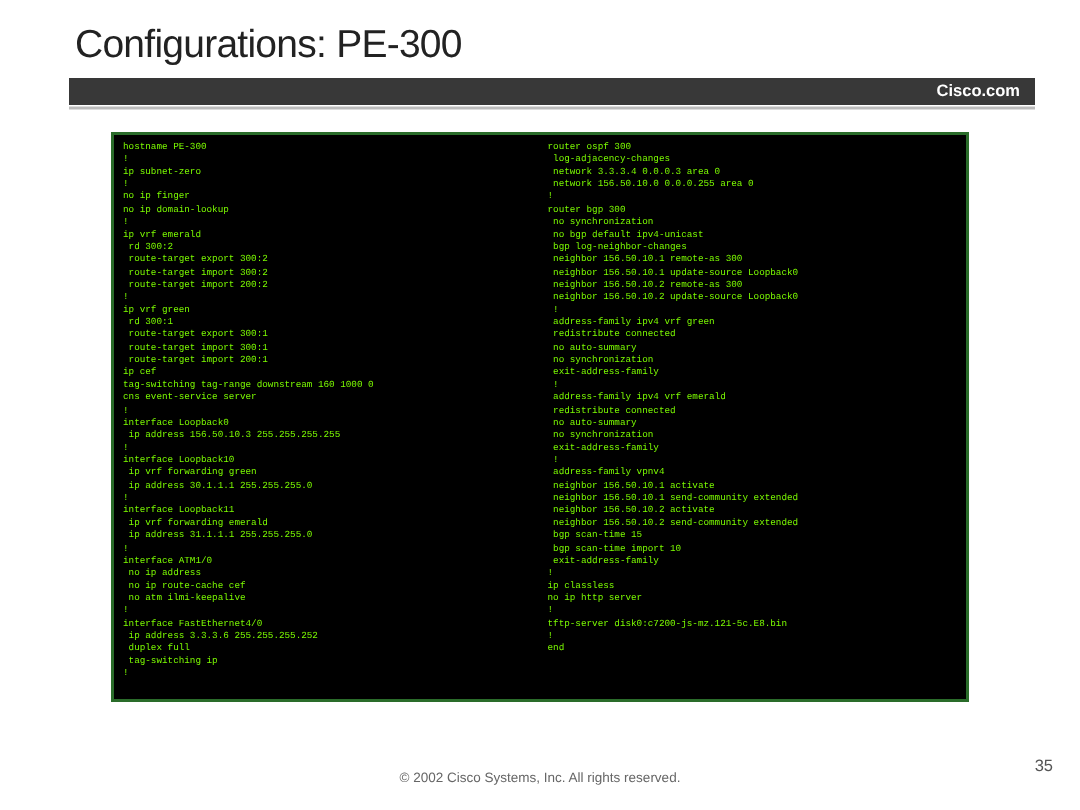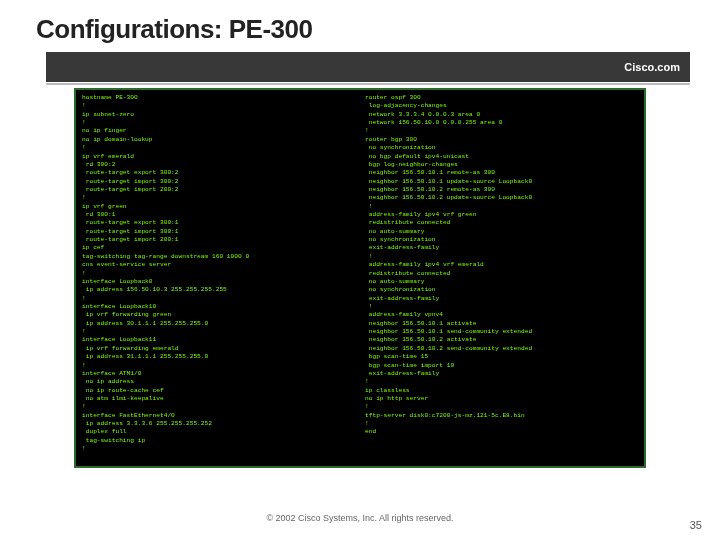--- a/index.html
+++ b/index.html
@@ -12,35 +12,35 @@
     overflow: hidden;
   }
   .slide {
     position: relative;
     width: 720px;
     height: 540px;
     box-sizing: border-box;
   }
   .title {
     position: absolute;
-    left: 36px;
+    left: 50px;
     top: 14px;
     font-size: 26px;
-    font-weight: bold;
+    font-weight: normal;
     color: #222;
     letter-spacing: -0.5px;
   }
   .rule-area {
     position: absolute;
     left: 46px;
     top: 52px;
     right: 30px;
   }
   .cisco-bar {
-    height: 30px;
+    height: 18px;
     background: #383838;
     display: flex;
     align-items: center;
     justify-content: flex-end;
     padding-right: 10px;
     font-size: 11px;
     color: #fff;
     font-weight: bold;
   }
   .rule-line {
@@ -86,21 +86,21 @@
     left: 0;
     right: 0;
     top: 513px;
     text-align: center;
     font-size: 9px;
     color: #666;
   }
   .footer-right {
     position: absolute;
     right: 18px;
-    top: 519px;
+    top: 505px;
     font-size: 11px;
     color: #555;
   }
 </style>
 </head>
 <body>
 
 <div class="slide">
 
   <div class="title">Configurations: PE-300</div>

